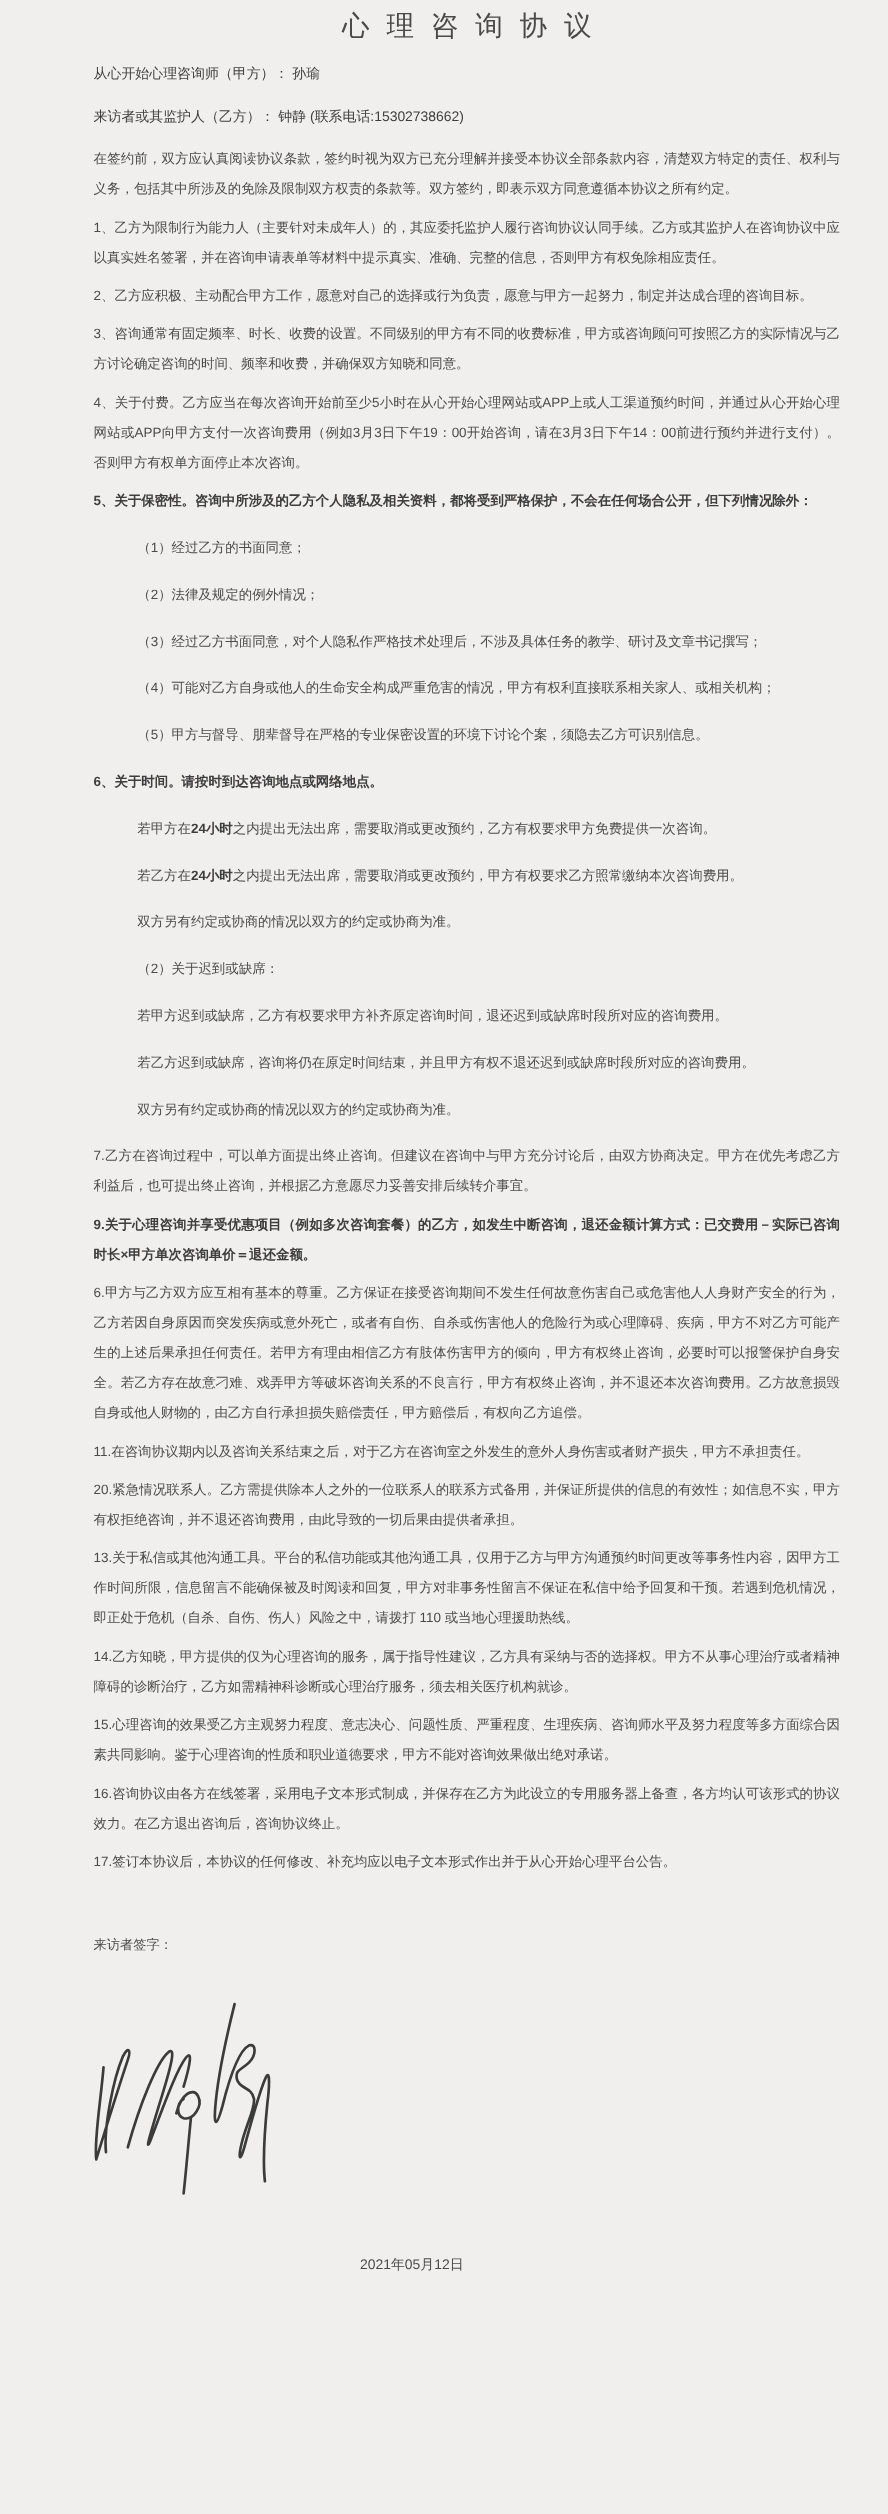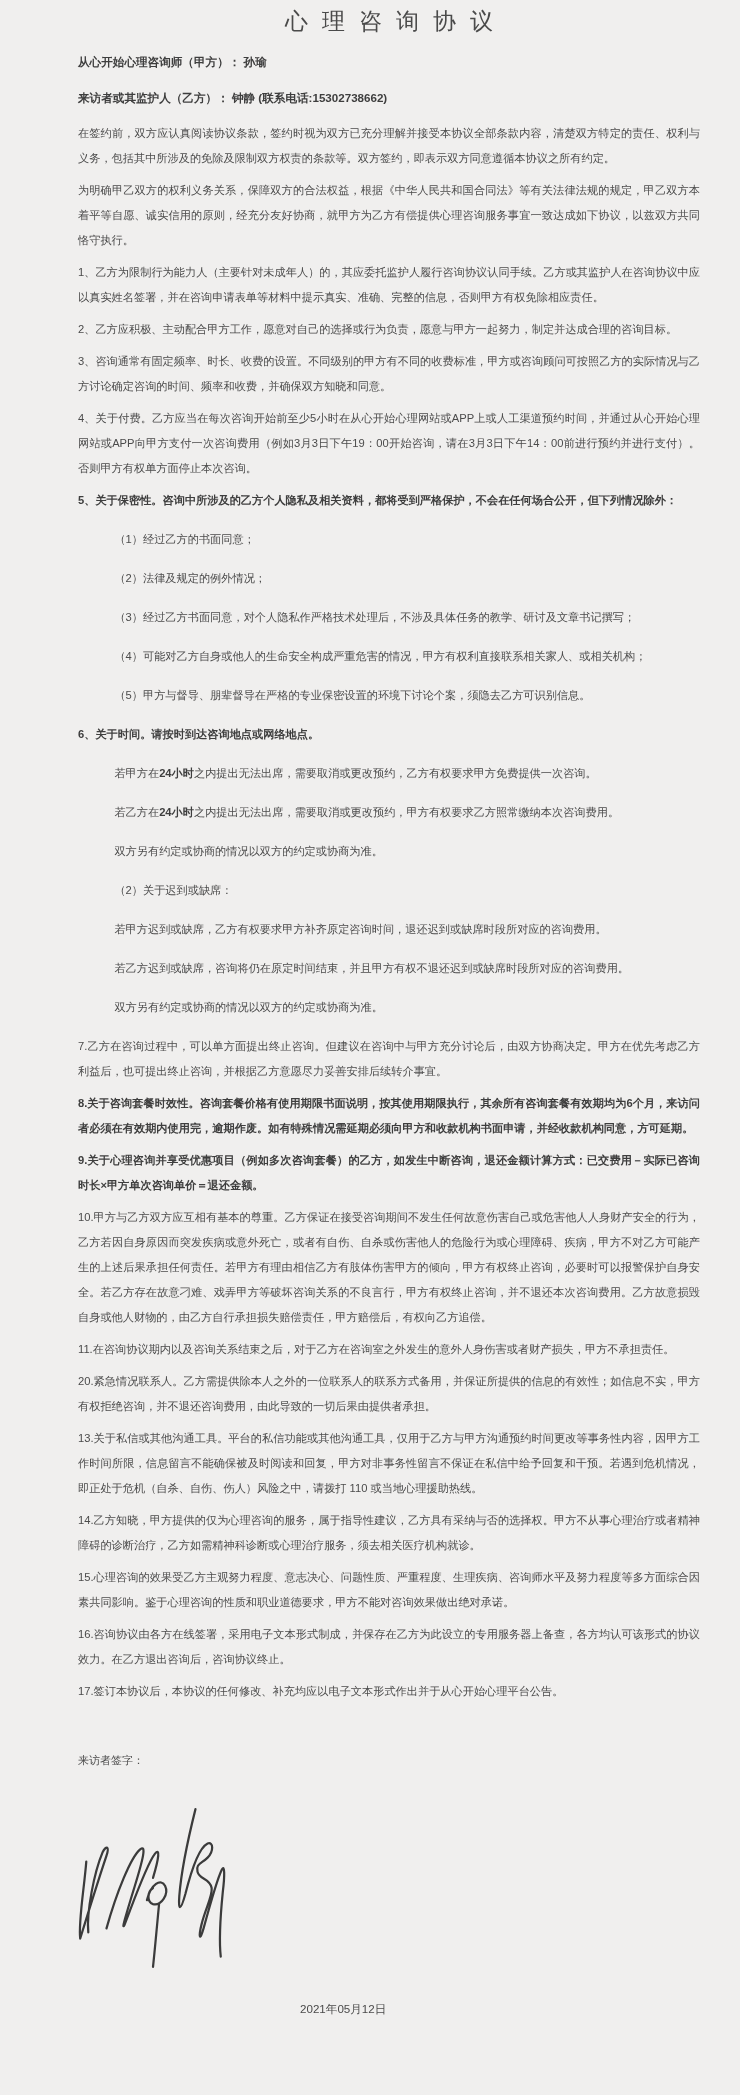--- a/index.html
+++ b/index.html
@@ -22,21 +22,21 @@
     font-weight:normal;
     color:#4a4a4a;
     text-align:center;
     letter-spacing:14px;
     padding-left:14px; 
     line-height:34px;
     margin:0 0 10px 0;
   }
   .party{
     font-size:11.6px;
-    font-weight:bold;
+    font-weight:normal;
     color:#3e3e3e;
     line-height:25px;
     margin:11px 0;
   }
   .para{
     font-size:11.2px;
     line-height:25px;
     margin:7px 0;
     text-align:justify;
     color:#4b4b4b;
@@ -62,60 +62,58 @@
   .signature{
     margin:26px 0 0 -6px;
     width:160px;
     height:182px;
   }
   .signature svg{display:block;}
   .date-line{
     font-size:11.6px;
     line-height:16px;
     color:#4b4b4b;
-    margin-top:20px;
+    margin-top:38px;
     padding-left:222px;
   }
 </style>
 </head>
 <body>
 
 <div class="page">
 
   <h1 class="doc-title">心理咨询协议</h1>
 
   <p class="party">从心开始心理咨询师（甲方）： 孙瑜</p>
 
   <p class="party">来访者或其监护人（乙方）： 钟静 (联系电话:15302738662)</p>
 
   <div>
       <p class="para p"><span>在签约前，双方应认真阅读协议条款，签约时视为双方已充分理解并接受本协议全部条款内容，清楚双方特定的责任、权利与义务，包括其中所涉及的免除及限制双方权责的条款等。双方签约，即表示双方同意遵循本协议之所有约定。</span></p>
-      <p class="para p"><span>为明确甲乙双方的权利义务关系，保障双方的合法权益，根据《中华人民共和国合同法》等有关法律法规的规定，甲乙双方本着平等自愿、诚实信用的原则，经充分友好协商，就甲方为乙方有偿提供心理咨询服务事宜一致达成如下协议，以兹双方共同恪守执行。</span></p>
       <p class="para p"><span>1、乙方为限制行为能力人（主要针对未成年人）的，其应委托监护人履行咨询协议认同手续。乙方或其监护人在咨询协议中应以真实姓名签署，并在咨询申请表单等材料中提示真实、准确、完整的信息，否则甲方有权免除相应责任。</span></p>
       <p class="para p"><span>2、乙方应积极、主动配合甲方工作，愿意对自己的选择或行为负责，愿意与甲方一起努力，制定并达成合理的咨询目标。</span></p>
       <p class="para p"><span>3、咨询通常有固定频率、时长、收费的设置。不同级别的甲方有不同的收费标准，甲方或咨询顾问可按照乙方的实际情况与乙方讨论确定咨询的时间、频率和收费，并确保双方知晓和同意。</span></p>
       <p class="para p"><span>4、关于付费。乙方应当在每次咨询开始前至少5小时在从心开始心理网站或APP上或人工渠道预约时间，并通过从心开始心理网站或APP向甲方支付一次咨询费用（例如3月3日下午19：00开始咨询，请在3月3日下午14：00前进行预约并进行支付）。否则甲方有权单方面停止本次咨询。</span></p>
       <p class="para pb"><span>5、关于保密性。咨询中所涉及的乙方个人隐私及相关资料，都将受到严格保护，不会在任何场合公开，但下列情况除外：</span></p>
       <p class="para li"><span>（1）经过乙方的书面同意；</span></p>
       <p class="para li"><span>（2）法律及规定的例外情况；</span></p>
       <p class="para li"><span>（3）经过乙方书面同意，对个人隐私作严格技术处理后，不涉及具体任务的教学、研讨及文章书记撰写；</span></p>
       <p class="para li"><span>（4）可能对乙方自身或他人的生命安全构成严重危害的情况，甲方有权利直接联系相关家人、或相关机构；</span></p>
       <p class="para li"><span>（5）甲方与督导、朋辈督导在严格的专业保密设置的环境下讨论个案，须隐去乙方可识别信息。</span></p>
       <p class="para pb"><span>6、关于时间。请按时到达咨询地点或网络地点。</span></p>
       <p class="para li"><span>若甲方在</span><b>24小时</b><span>之内提出无法出席，需要取消或更改预约，乙方有权要求甲方免费提供一次咨询。</span></p>
       <p class="para li"><span>若乙方在</span><b>24小时</b><span>之内提出无法出席，需要取消或更改预约，甲方有权要求乙方照常缴纳本次咨询费用。</span></p>
       <p class="para li"><span>双方另有约定或协商的情况以双方的约定或协商为准。</span></p>
       <p class="para li"><span>（2）关于迟到或缺席：</span></p>
       <p class="para li"><span>若甲方迟到或缺席，乙方有权要求甲方补齐原定咨询时间，退还迟到或缺席时段所对应的咨询费用。</span></p>
       <p class="para li"><span>若乙方迟到或缺席，咨询将仍在原定时间结束，并且甲方有权不退还迟到或缺席时段所对应的咨询费用。</span></p>
       <p class="para li"><span>双方另有约定或协商的情况以双方的约定或协商为准。</span></p>
       <p class="para p"><span>7.乙方在咨询过程中，可以单方面提出终止咨询。但建议在咨询中与甲方充分讨论后，由双方协商决定。甲方在优先考虑乙方利益后，也可提出终止咨询，并根据乙方意愿尽力妥善安排后续转介事宜。</span></p>
-      <p class="para pb"><span>8.关于咨询套餐时效性。咨询套餐价格有使用期限书面说明，按其使用期限执行，其余所有咨询套餐有效期均为6个月，来访问者必须在有效期内使用完，逾期作废。如有特殊情况需延期必须向甲方和收款机构书面申请，并经收款机构同意，方可延期。</span></p>
       <p class="para pb"><span>9.关于心理咨询并享受优惠项目（例如多次咨询套餐）的乙方，如发生中断咨询，退还金额计算方式：已交费用－实际已咨询时长×甲方单次咨询单价＝退还金额。</span></p>
-      <p class="para p"><span>10.甲方与乙方双方应互相有基本的尊重。乙方保证在接受咨询期间不发生任何故意伤害自己或危害他人人身财产安全的行为，乙方若因自身原因而突发疾病或意外死亡，或者有自伤、自杀或伤害他人的危险行为或心理障碍、疾病，甲方不对乙方可能产生的上述后果承担任何责任。若甲方有理由相信乙方有肢体伤害甲方的倾向，甲方有权终止咨询，必要时可以报警保护自身安全。若乙方存在故意刁难、戏弄甲方等破坏咨询关系的不良言行，甲方有权终止咨询，并不退还本次咨询费用。乙方故意损毁自身或他人财物的，由乙方自行承担损失赔偿责任，甲方赔偿后，有权向乙方追偿。</span></p>
+      <p class="para p"><span>6.甲方与乙方双方应互相有基本的尊重。乙方保证在接受咨询期间不发生任何故意伤害自己或危害他人人身财产安全的行为，乙方若因自身原因而突发疾病或意外死亡，或者有自伤、自杀或伤害他人的危险行为或心理障碍、疾病，甲方不对乙方可能产生的上述后果承担任何责任。若甲方有理由相信乙方有肢体伤害甲方的倾向，甲方有权终止咨询，必要时可以报警保护自身安全。若乙方存在故意刁难、戏弄甲方等破坏咨询关系的不良言行，甲方有权终止咨询，并不退还本次咨询费用。乙方故意损毁自身或他人财物的，由乙方自行承担损失赔偿责任，甲方赔偿后，有权向乙方追偿。</span></p>
       <p class="para p"><span>11.在咨询协议期内以及咨询关系结束之后，对于乙方在咨询室之外发生的意外人身伤害或者财产损失，甲方不承担责任。</span></p>
       <p class="para p"><span>20.紧急情况联系人。乙方需提供除本人之外的一位联系人的联系方式备用，并保证所提供的信息的有效性；如信息不实，甲方有权拒绝咨询，并不退还咨询费用，由此导致的一切后果由提供者承担。</span></p>
       <p class="para p"><span>13.关于私信或其他沟通工具。平台的私信功能或其他沟通工具，仅用于乙方与甲方沟通预约时间更改等事务性内容，因甲方工作时间所限，信息留言不能确保被及时阅读和回复，甲方对非事务性留言不保证在私信中给予回复和干预。若遇到危机情况，即正处于危机（自杀、自伤、伤人）风险之中，请拨打 110 或当地心理援助热线。</span></p>
       <p class="para p"><span>14.乙方知晓，甲方提供的仅为心理咨询的服务，属于指导性建议，乙方具有采纳与否的选择权。甲方不从事心理治疗或者精神障碍的诊断治疗，乙方如需精神科诊断或心理治疗服务，须去相关医疗机构就诊。</span></p>
       <p class="para p"><span>15.心理咨询的效果受乙方主观努力程度、意志决心、问题性质、严重程度、生理疾病、咨询师水平及努力程度等多方面综合因素共同影响。鉴于心理咨询的性质和职业道德要求，甲方不能对咨询效果做出绝对承诺。</span></p>
       <p class="para p"><span>16.咨询协议由各方在线签署，采用电子文本形式制成，并保存在乙方为此设立的专用服务器上备查，各方均认可该形式的协议效力。在乙方退出咨询后，咨询协议终止。</span></p>
       <p class="para p"><span>17.签订本协议后，本协议的任何修改、补充均应以电子文本形式作出并于从心开始心理平台公告。</span></p>
     </div>
 
   <p class="sign-label">来访者签字：</p>

